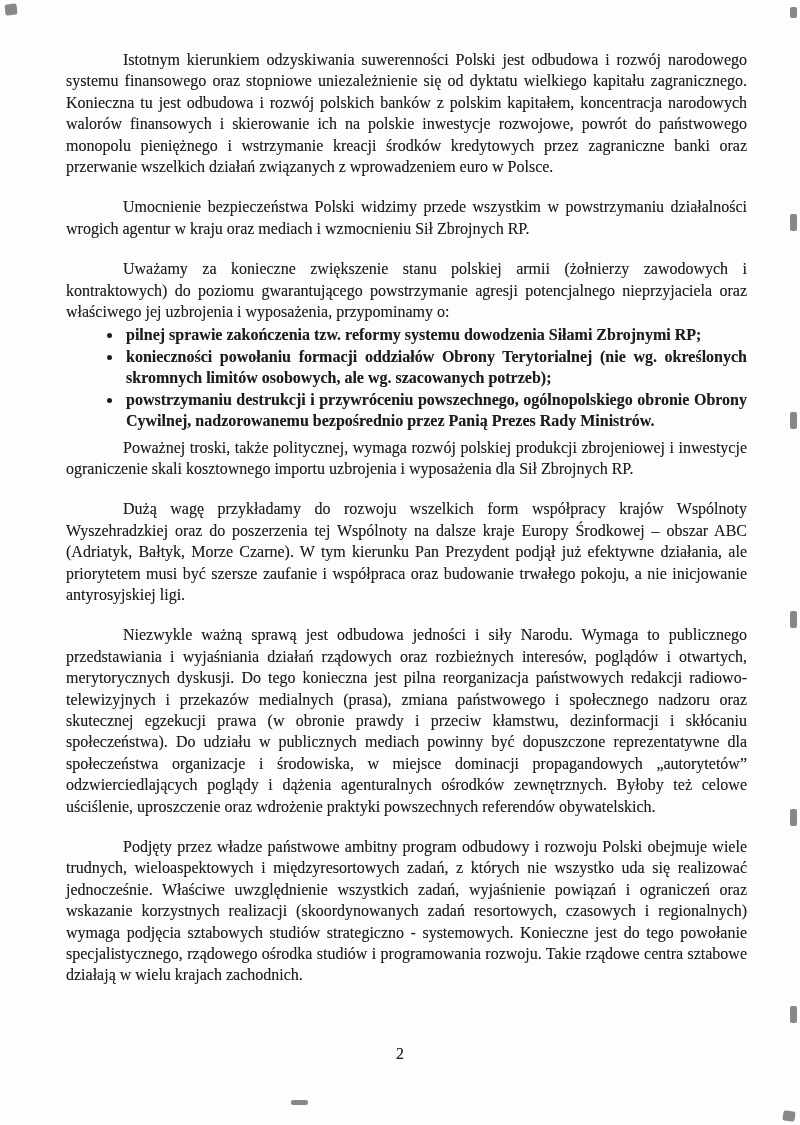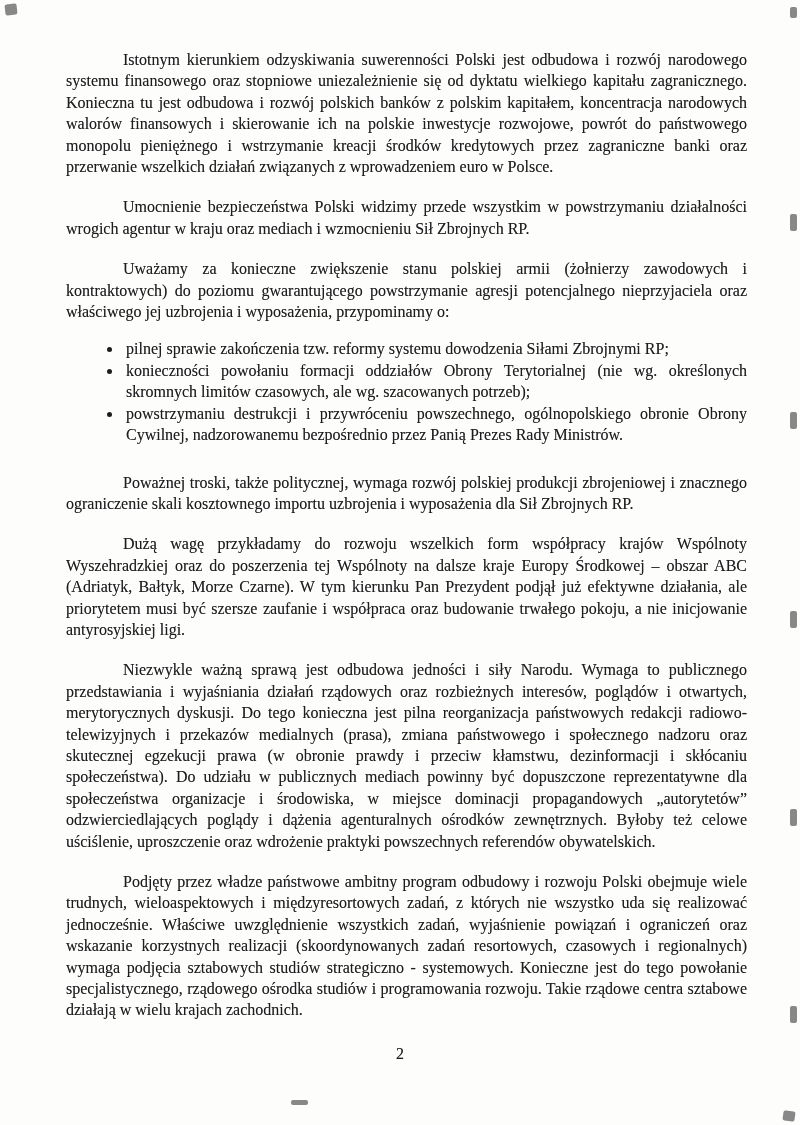--- a/index.html
+++ b/index.html
@@ -25,26 +25,27 @@
     line-height: 21.4px;
     text-align: justify;
     
     text-shadow: 0 0 0.4px rgba(0,0,0,0.4);
   }
   .para {
     margin: 0 0 19px 0;
     text-indent: 57px;
   }
   .para.tight {
-    margin-bottom: 16px;
+    margin-bottom: 2px;
   }
   ul.bullets {
-    margin: 0 0 26px 0;
+    margin: 0 0 5px 0;
     padding: 0 0 0 57px;
     list-style: disc outside;
+    font-weight: bold;
   }
   ul.bullets li {
     margin: 0;
     padding-left: 3px;
     text-align: justify;
   }
   .page-number {
     position: absolute;
     top: 1045px;
     left: 0;
@@ -87,25 +88,25 @@
   <div class="body-text">
 
     <p class="para">Istotnym kierunkiem odzyskiwania suwerenności Polski jest odbudowa i rozwój narodowego systemu finansowego oraz stopniowe uniezależnienie się od dyktatu wielkiego kapitału zagranicznego. Konieczna tu jest odbudowa i rozwój polskich banków z polskim kapitałem, koncentracja narodowych walorów finansowych i skierowanie ich na polskie inwestycje rozwojowe, powrót do państwowego monopolu pieniężnego i wstrzymanie kreacji środków kredytowych przez zagraniczne banki oraz przerwanie wszelkich działań związanych z wprowadzeniem euro w Polsce.</p>
 
     <p class="para">Umocnienie bezpieczeństwa Polski widzimy przede wszystkim w powstrzymaniu działalności wrogich agentur w kraju oraz mediach i wzmocnieniu Sił Zbrojnych RP.</p>
 
     <p class="para tight">Uważamy za konieczne zwiększenie stanu polskiej armii (żołnierzy zawodowych i kontraktowych) do poziomu gwarantującego powstrzymanie agresji potencjalnego nieprzyjaciela oraz właściwego jej uzbrojenia i wyposażenia, przypominamy o:</p>
 
     <ul class="bullets">
       <li>pilnej sprawie zakończenia tzw. reformy systemu dowodzenia Siłami Zbrojnymi RP;</li>
-      <li>konieczności powołaniu formacji oddziałów Obrony Terytorialnej (nie wg. określonych skromnych limitów czasowych, ale wg. szacowanych potrzeb);</li>
+      <li>konieczności powołaniu formacji oddziałów Obrony Terytorialnej (nie wg. określonych skromnych limitów osobowych, ale wg. szacowanych potrzeb);</li>
       <li>powstrzymaniu destrukcji i przywróceniu powszechnego, ogólnopolskiego obronie Obrony Cywilnej, nadzorowanemu bezpośrednio przez Panią Prezes Rady Ministrów.</li>
     </ul>
 
-    <p class="para">Poważnej troski, także politycznej, wymaga rozwój polskiej produkcji zbrojeniowej i znacznego ograniczenie skali kosztownego importu uzbrojenia i wyposażenia dla Sił Zbrojnych RP.</p>
+    <p class="para">Poważnej troski, także politycznej, wymaga rozwój polskiej produkcji zbrojeniowej i inwestycje ograniczenie skali kosztownego importu uzbrojenia i wyposażenia dla Sił Zbrojnych RP.</p>
 
     <p class="para">Dużą wagę przykładamy do rozwoju wszelkich form współpracy krajów Wspólnoty Wyszehradzkiej oraz do poszerzenia tej Wspólnoty na dalsze kraje Europy Środkowej – obszar ABC (Adriatyk, Bałtyk, Morze Czarne). W tym kierunku Pan Prezydent podjął już efektywne działania, ale priorytetem musi być szersze zaufanie i współpraca oraz budowanie trwałego pokoju, a nie inicjowanie antyrosyjskiej ligi.</p>
 
     <p class="para">Niezwykle ważną sprawą jest odbudowa jedności i siły Narodu. Wymaga to publicznego przedstawiania i wyjaśniania działań rządowych oraz rozbieżnych interesów, poglądów i otwartych, merytorycznych dyskusji. Do tego konieczna jest pilna reorganizacja państwowych redakcji radiowo-telewizyjnych i przekazów medialnych (prasa), zmiana państwowego i społecznego nadzoru oraz skutecznej egzekucji prawa (w obronie prawdy i przeciw kłamstwu, dezinformacji i skłócaniu społeczeństwa). Do udziału w publicznych mediach powinny być dopuszczone reprezentatywne dla społeczeństwa organizacje i środowiska, w miejsce dominacji propagandowych „autorytetów” odzwierciedlających poglądy i dążenia agenturalnych ośrodków zewnętrznych. Byłoby też celowe uściślenie, uproszczenie oraz wdrożenie praktyki powszechnych referendów obywatelskich.</p>
 
     <p class="para">Podjęty przez władze państwowe ambitny program odbudowy i rozwoju Polski obejmuje wiele trudnych, wieloaspektowych i międzyresortowych zadań, z których nie wszystko uda się realizować jednocześnie. Właściwe uwzględnienie wszystkich zadań, wyjaśnienie powiązań i ograniczeń oraz wskazanie korzystnych realizacji (skoordynowanych zadań resortowych, czasowych i regionalnych) wymaga podjęcia sztabowych studiów strategiczno - systemowych. Konieczne jest do tego powołanie specjalistycznego, rządowego ośrodka studiów i programowania rozwoju. Takie rządowe centra sztabowe działają w wielu krajach zachodnich.</p>
 
   </div>
 
   <div class="page-number">2</div>

